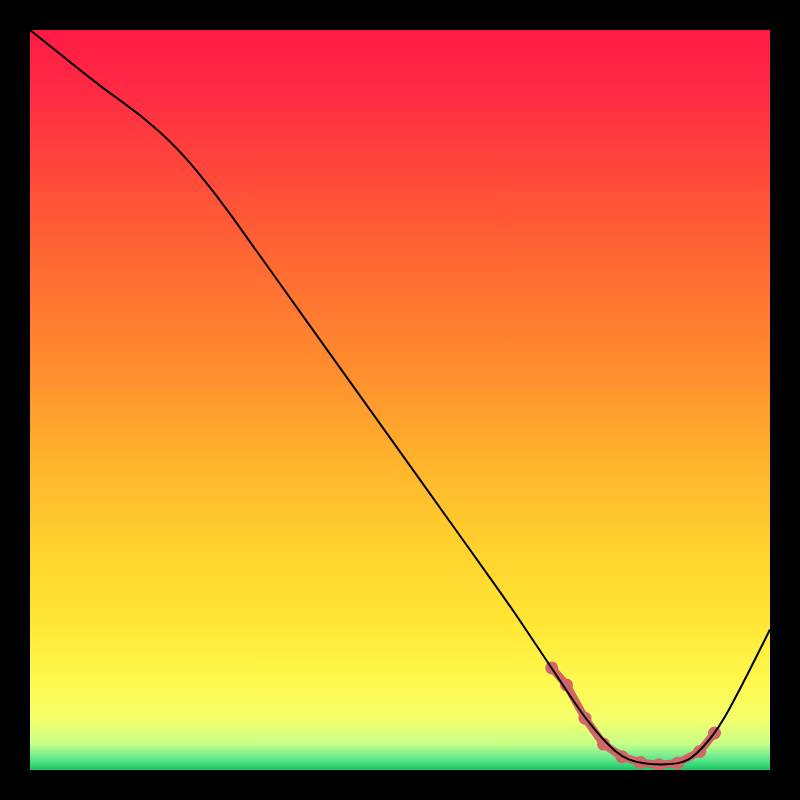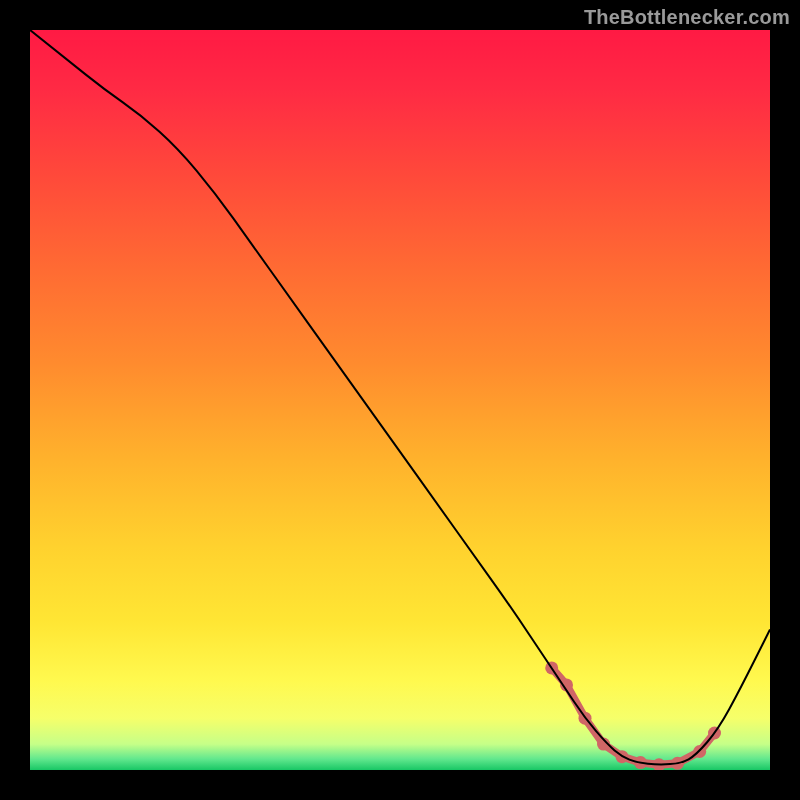--- a/index.html
+++ b/index.html
@@ -32,21 +32,20 @@
     font-size: 20px;
     font-weight: 600;
     letter-spacing: 0.2px;
   }
 </style>
 </head>
 <body>
 
 <div class="stage">
 
-  <div class="watermark">TheBottlenecker.com</div>
 
   <div class="chart-area">
     <svg id="chart-svg" width="740" height="740" viewBox="0 0 740 740">
       <defs>
         <linearGradient id="bg-grad" x1="0" y1="0" x2="0" y2="1">
             <stop offset="0%" stop-color="#ff1a44"></stop>
             <stop offset="8%" stop-color="#ff2a44"></stop>
             <stop offset="20%" stop-color="#ff4a3a"></stop>
             <stop offset="32%" stop-color="#ff6a33"></stop>
             <stop offset="45%" stop-color="#ff8b2e"></stop>

